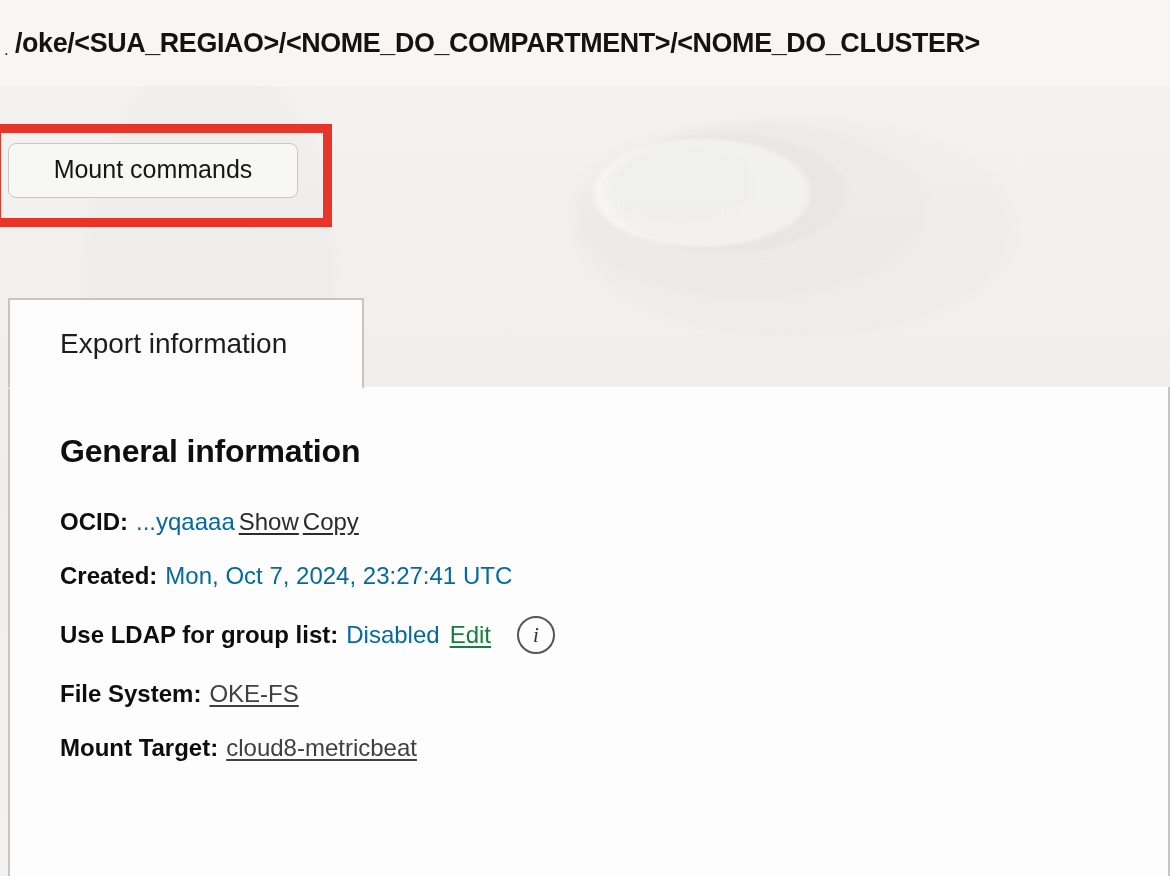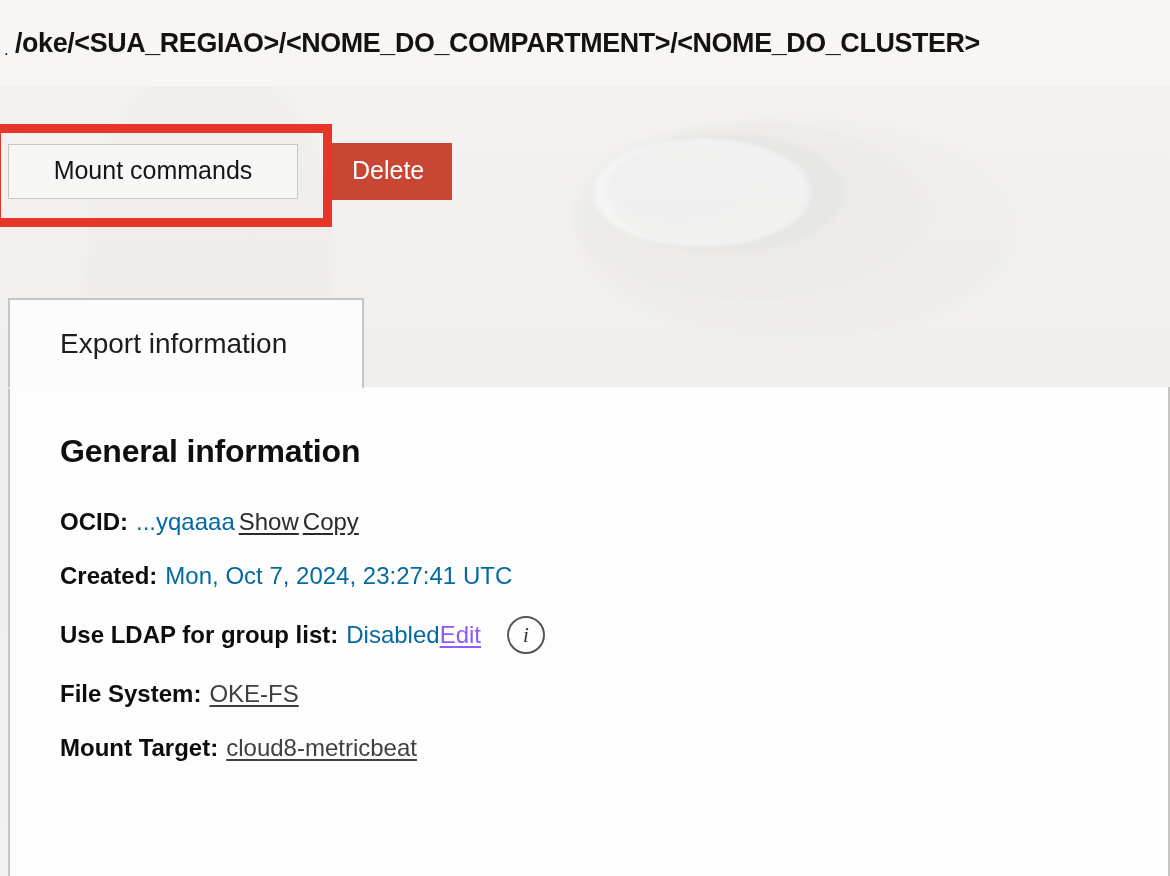--- a/index.html
+++ b/index.html
@@ -67,21 +67,21 @@
     left: 8px;
     top: 143px;
     display: flex;
     align-items: center;
     gap: 26px;
   }
   .btn {
     font-family: "Liberation Sans", sans-serif;
     font-size: 25px;
     line-height: 1;
-    border-radius: 0;
+    border-radius: 8px;
     box-sizing: border-box;
     white-space: nowrap;
     cursor: pointer;
     display: inline-flex;
     align-items: center;
     justify-content: center;
   }
   #mount-commands-button {
     background: #f7f7f5;
     color: #161616;
@@ -187,24 +187,25 @@
     cursor: pointer;
     margin-left: 4px;
   }
   .link-blue {
     color: #404040;
     text-decoration: underline;
     text-underline-offset: 3px;
     cursor: pointer;
   }
   .link-inline-dark {
-    color: #8b5cf6;
+    color: #15803d;
     text-decoration: underline;
     text-underline-offset: 3px;
     cursor: pointer;
+    margin-left: 10px;
   }
 
   #info-icon {
     display: inline-flex;
     align-items: center;
     justify-content: center;
     width: 34px;
     height: 34px;
     border: 2px solid #555;
     border-radius: 50%;
@@ -223,21 +224,20 @@
 
 <div id="bg-texture"></div>
 
 <div id="path-bar">
   <span id="path-lead">.</span>
   <span id="path-text">/oke/&lt;SUA_REGIAO&gt;/&lt;NOME_DO_COMPARTMENT&gt;/&lt;NOME_DO_CLUSTER&gt;</span>
 </div>
 
 <div id="action-row">
   <button class="btn" id="mount-commands-button">Mount commands</button>
-  <button class="btn" id="delete-button">Delete</button>
 </div>
 <div id="highlight-box"></div>
 
 <div id="content-panel">
 
   <div id="tab-strip">
     <div id="tab-export-information">
       <span>Export information</span>
     </div>
   </div>

